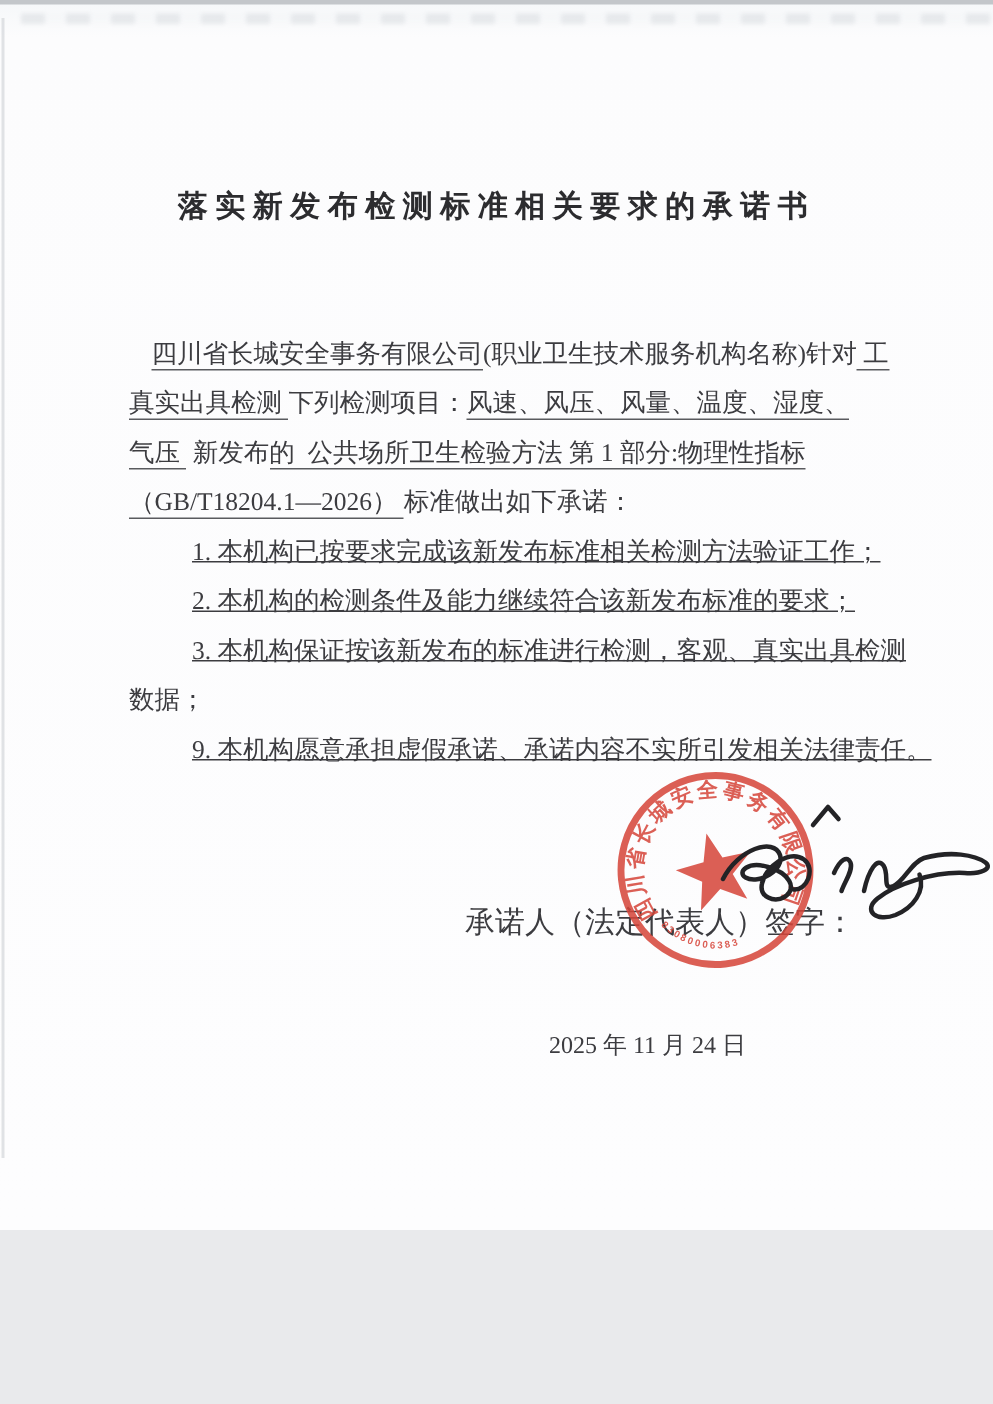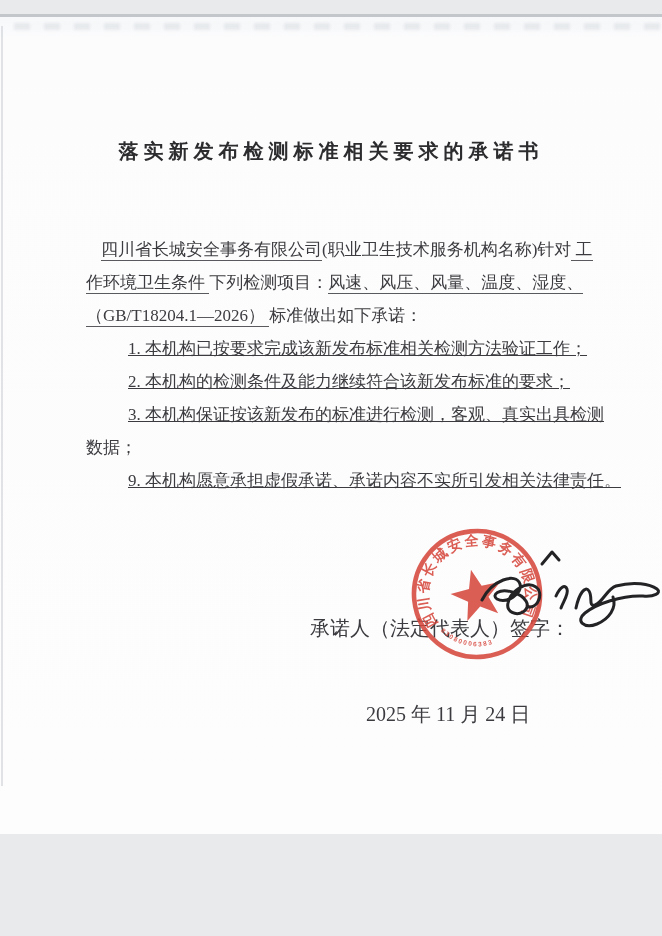--- a/index.html
+++ b/index.html
@@ -1,19 +1,19 @@
 <!DOCTYPE html>
 <html><head>
 <meta charset="utf-8">
 <style>
   html,body { margin:0; padding:0; background:#e9eaec; }
   .page {
     position: relative;
     width: 662px; height: 820px;
-    margin: 14px auto;
+    margin: 0 auto;
     background: linear-gradient(180deg, #f5f7f9 0%, #fcfcfd 3%, #fdfdfe 100%);
     overflow: hidden;
     font-family: "Liberation Serif", "DejaVu Serif", serif;
     color: #3f3f42;
   }
   .edge-top {
     position:absolute; top:0; left:0; right:0; height:3px;
     background:#b2b6ba; opacity:.75;
   }
   .edge-smudge {
@@ -37,40 +37,41 @@
     font-size:17px; line-height:33px;
     color:#3c3c40;
   }
   .bodytext .line { white-space:pre; }
   .bodytext .indent1 { text-indent:15px; }
   .bodytext .indent2 { text-indent:42px;text-decoration:underline; }
   .u { border-bottom:1.4px solid #595a5e; padding-bottom:1px; white-space:pre; }
   .p { white-space:pre; }
   .sig1 { position:absolute; left:310px; top:601px; font-size:20px; white-space:pre; color:#3c3c40;}
   .sig2 { position:absolute; left:368px; top:632px; font-size:16px; white-space:pre; color:#3c3c40;}
-  .date { position:absolute; left:366px; top:687px; font-size:20px; white-space:pre; color:#3c3c40;}
+  .date { position:absolute; left:366px; top:687px; font-size:16px; white-space:pre; color:#3c3c40;}
   .stamp { position:absolute; left:404px; top:507px; width:146px; height:146px; }
   .stamp text { font-family:"Liberation Sans","DejaVu Sans",sans-serif; font-weight:700; }
   .stamp .arc-company { font-size:14px; letter-spacing:2.2px; }
   .stamp .arc-code { font-size:6.5px; letter-spacing:1.6px; }
   .signature { position:absolute; left:466px; top:520px; width:200px; height:116px; }
 </style>
 </head>
 <body>
 
 <div class="page">
   <div class="edge-top"></div>
   <div class="edge-smudge"></div>
   <div class="edge-left"></div>
 
   <div class="title">落实新发布检测标准相关要求的承诺书</div>
 
   <div class="bodytext">
     <div class="line indent1"><span class="u">四川省长城安全事务有限公司</span><span class="p">(职业卫生技术服务机构名称)针对</span><span class="u"> 工</span></div>
-    <div class="line"><span class="u">作环境卫生条件 </span><span class="p">下列检测项目：</span><span class="u">风速、风压、风量、温度、湿度、</span></div>
+    <div class="line"><span class="u">真实出具检测 </span><span class="p">下列检测项目：</span><span class="u">风速、风压、风量、温度、湿度、</span></div>
+    <div class="line"><span class="u">气压 </span><span class="p"> 新发布</span><span class="u">的  公共场所卫生检验方法 第 1 部分:物理性指标</span></div>
     <div class="line"><span class="u">（GB/T18204.1—2026） </span><span class="p">标准做出如下承诺：</span></div>
     <div class="line indent2">1. 本机构已按要求完成该新发布标准相关检测方法验证工作；</div>
     <div class="line indent2">2. 本机构的检测条件及能力继续符合该新发布标准的要求；</div>
     <div class="line indent2">3. 本机构保证按该新发布的标准进行检测，客观、真实出具检测</div>
     <div class="line">数据；</div>
     <div class="line indent2">9. 本机构愿意承担虚假承诺、承诺内容不实所引发相关法律责任。</div>
   </div>
 
   <div class="sig1">承诺人（法定代表人）签字：</div>
   <div class="date">2025 年 11 月 24 日</div>

